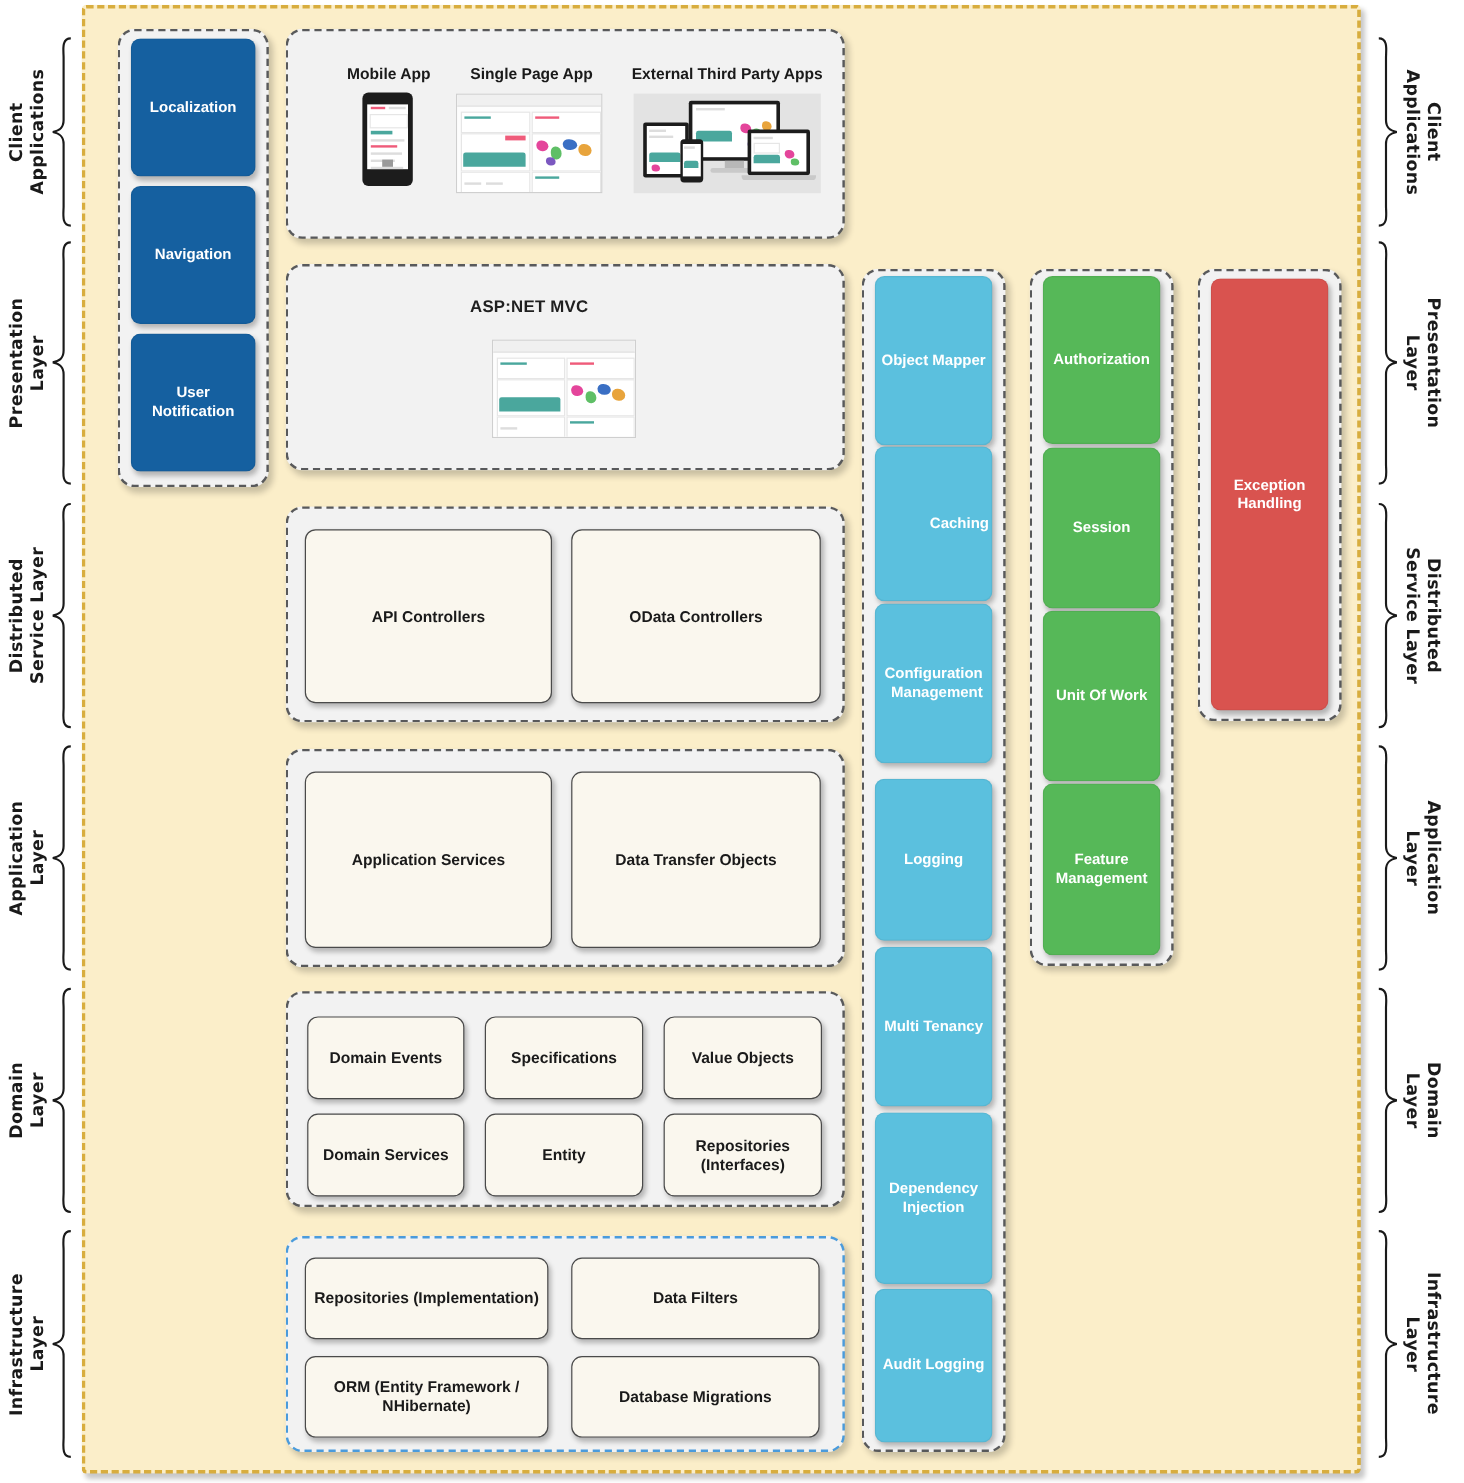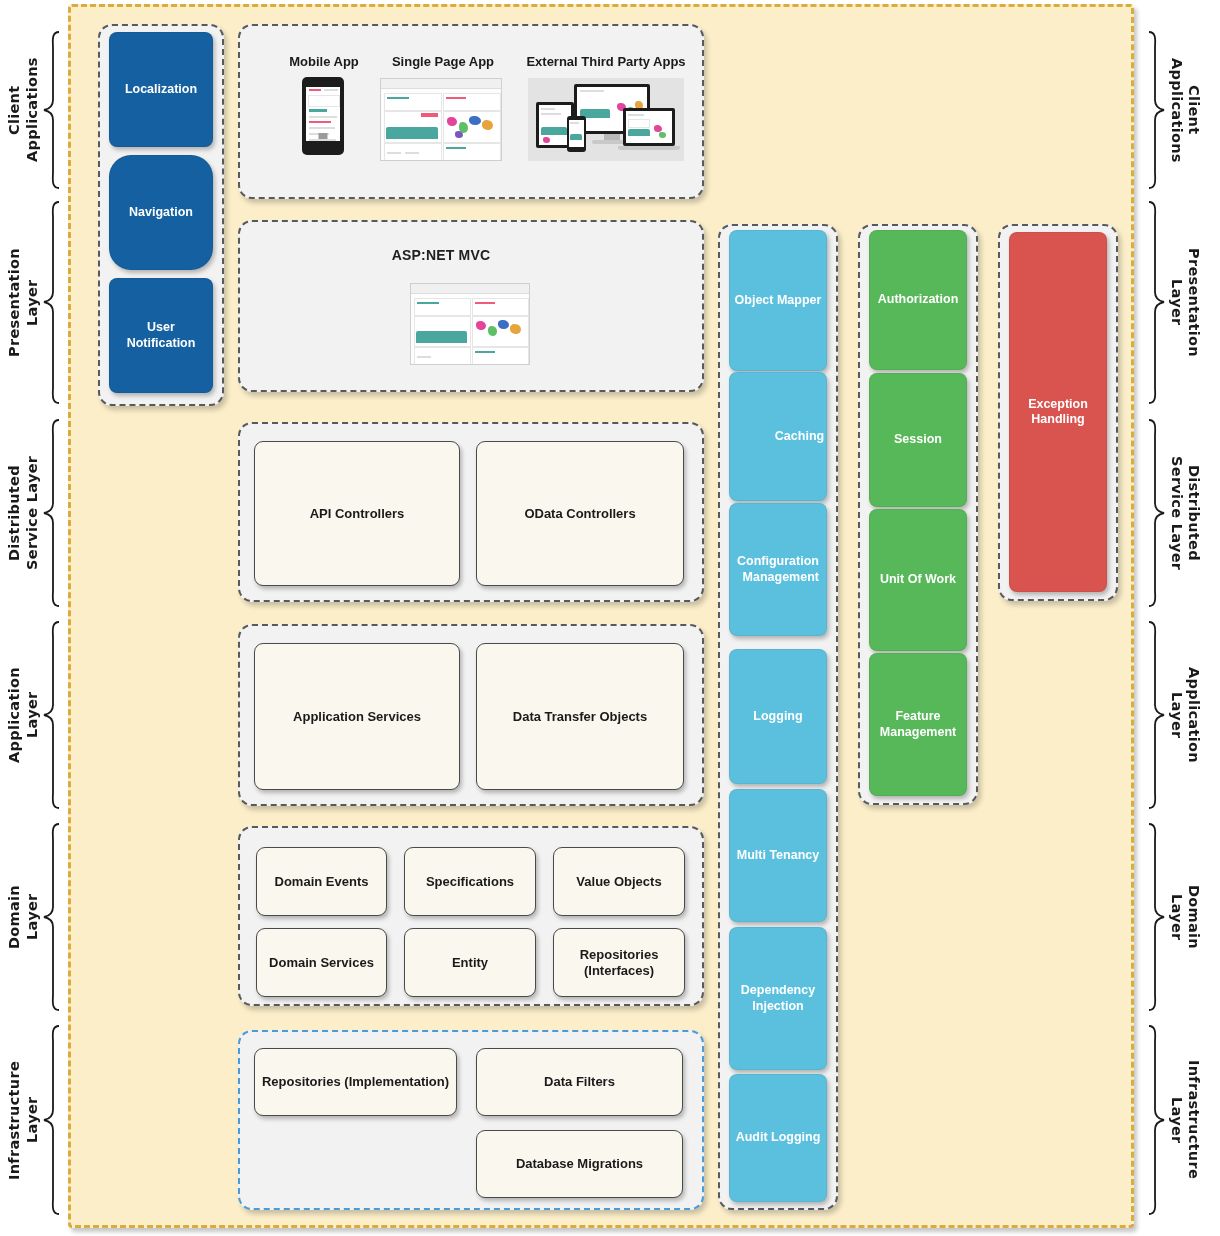--- a/index.html
+++ b/index.html
@@ -303,21 +303,21 @@
 Layer</div>
   </div>
 
   <div class="outer-canvas"></div>
 
   <div class="panel" style="left:98px; top:24px; width:126px; height:382px;">
   </div>
   <div class="card solid dark-blue" style="left:109px; top:32px; width:104px; height:115px;">
     <span>Localization</span>
   </div>
-  <div class="card solid dark-blue" style="left:109px; top:155px; width:104px; height:115px;border-radius:22px;">
+  <div class="card solid dark-blue" style="left:109px; top:155px; width:104px; height:115px;">
     <span>Navigation</span>
   </div>
   <div class="card solid dark-blue" style="left:109px; top:278px; width:104px; height:115px; white-space:pre-line;">
     <span style="white-space:pre-line;">User
 Notification</span>
   </div>
 
   <div class="panel" style="left:238px; top:24px; width:466px; height:175px;"></div>
 
   <div class="thumb-label" style="left:268px; top:54px; width:112px;">Mobile App</div>
@@ -463,20 +463,24 @@
 (Interfaces)</span>
   </div>
 
   <div class="panel blue-outline" style="left:238px; top:1030px; width:466px; height:180px;"></div>
   <div class="card plain" style="left:254px; top:1048px; width:203px; height:68px;">
     <span>Repositories (Implementation)</span>
   </div>
   <div class="card plain" style="left:476px; top:1048px; width:207px; height:68px;">
     <span>Data Filters</span>
   </div>
+  <div class="card plain" style="left:254px; top:1130px; width:203px; height:68px;">
+    <span style="white-space:pre-line;">ORM (Entity Framework /
+NHibernate)</span>
+  </div>
   <div class="card plain" style="left:476px; top:1130px; width:207px; height:68px;">
     <span>Database Migrations</span>
   </div>
 
   <div class="panel" style="left:718px; top:224px; width:120px; height:986px;"></div>
   <div class="card solid light-blue" style="left:729px; top:230px; width:98px; height:141px;">
     <span style="white-space:pre-line;">Object Mapper</span>
   </div>
   <div class="card solid light-blue" style="left:729px; top:372px; width:98px; height:129px;padding-left:43px;">
     <span style="white-space:pre-line;">Caching</span>

